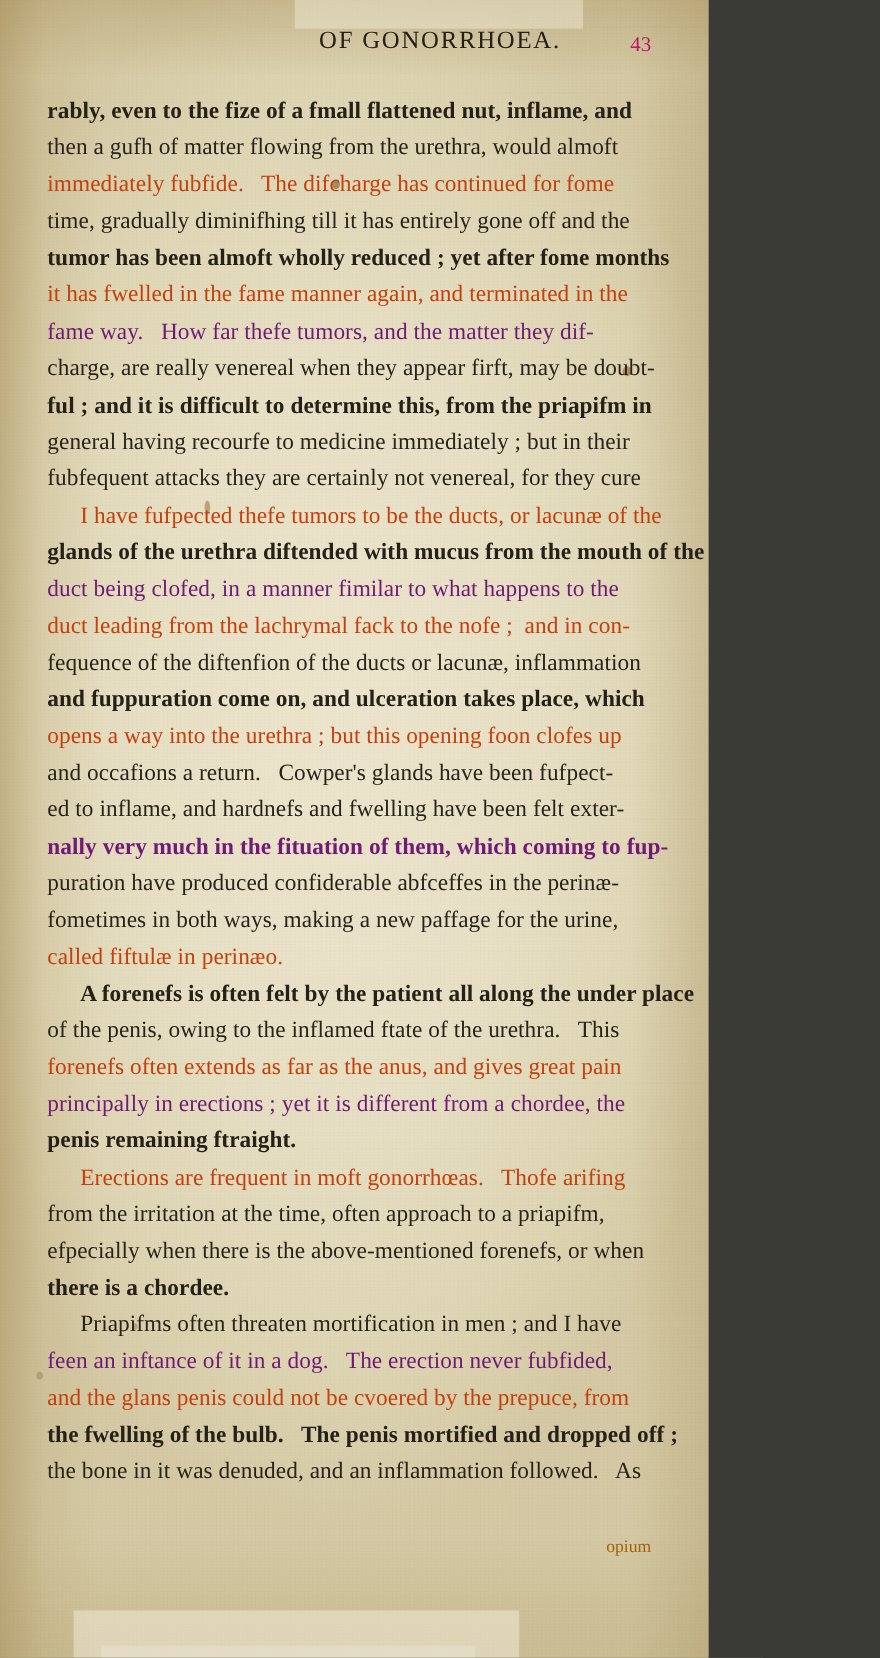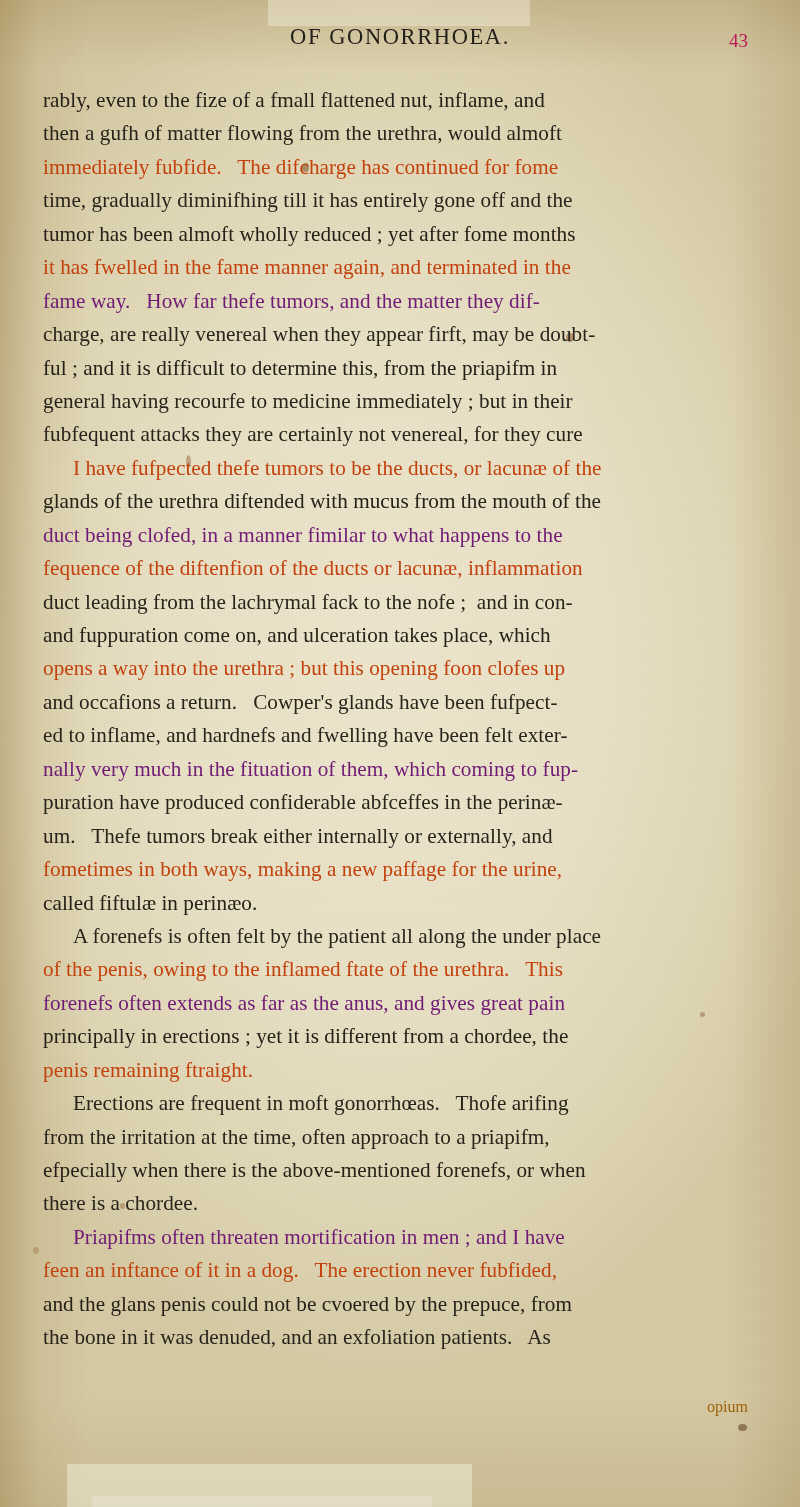--- a/index.html
+++ b/index.html
@@ -3,21 +3,21 @@
 <meta charset="utf-8">
 <style>
   html, body {
     margin: 0;
     padding: 0;
     background: #3a3a36;
   }
 
   .page {
     position: relative;
-    width: 800px;
+    width: 644px;
     height: 1507px;
     overflow: hidden;
     background: #e8e1c8;
     font-family: "Liberation Serif", "DejaVu Serif", serif;
     color: #2b2519;
   }
 
   
   .paper-base {
     position: absolute;
@@ -115,21 +115,21 @@
     font-size: 21.2px;
     line-height: 33.45px;
     white-space: pre;
     color: #29241b;
     letter-spacing: 0.05px;
   }
   .line.indent { text-indent: 30px; }
 
   
   .line:nth-child(3n)   { color: #c2410c; }
-  .line:nth-child(4n+1) { color: #262118; }
+  .line:nth-child(4n+1) { color: #262118; font-weight: bold; }
   .line:nth-child(7n)   { color: #701a75; }
 
   .catchword {
     position: absolute;
     right: 52px;
     top: 1398px;
     font-size: 16px;
     color: #a16207;
   }
 </style>
@@ -171,42 +171,42 @@
         <div class="line">tumor has been almoft wholly reduced ; yet after fome months</div>
         <div class="line">it has fwelled in the fame manner again, and terminated in the</div>
         <div class="line">fame way.   How far thefe tumors, and the matter they dif-</div>
         <div class="line">charge, are really venereal when they appear firft, may be doubt-</div>
         <div class="line">ful ; and it is difficult to determine this, from the priapifm in</div>
         <div class="line">general having recourfe to medicine immediately ; but in their</div>
         <div class="line">fubfequent attacks they are certainly not venereal, for they cure</div>
         <div class="line indent">I have fufpected thefe tumors to be the ducts, or lacunæ of the</div>
         <div class="line">glands of the urethra diftended with mucus from the mouth of the</div>
         <div class="line">duct being clofed, in a manner fimilar to what happens to the</div>
+        <div class="line">duct leading from the lachrymal fack to the nofe ;  and in con-</div>
         <div class="line">fequence of the diftenfion of the ducts or lacunæ, inflammation</div>
-        <div class="line">duct leading from the lachrymal fack to the nofe ;  and in con-</div>
         <div class="line">and fuppuration come on, and ulceration takes place, which</div>
         <div class="line">opens a way into the urethra ; but this opening foon clofes up</div>
         <div class="line">and occafions a return.   Cowper's glands have been fufpect-</div>
         <div class="line">ed to inflame, and hardnefs and fwelling have been felt exter-</div>
         <div class="line">nally very much in the fituation of them, which coming to fup-</div>
         <div class="line">puration have produced confiderable abfceffes in the perinæ-</div>
-        <div class="line">um.   Thefe tumors break either internally or externally, and</div>
         <div class="line">fometimes in both ways, making a new paffage for the urine,</div>
         <div class="line">called fiftulæ in perinæo.</div>
         <div class="line indent">A forenefs is often felt by the patient all along the under place</div>
         <div class="line">of the penis, owing to the inflamed ftate of the urethra.   This</div>
         <div class="line">forenefs often extends as far as the anus, and gives great pain</div>
         <div class="line">principally in erections ; yet it is different from a chordee, the</div>
         <div class="line">penis remaining ftraight.</div>
         <div class="line indent">Erections are frequent in moft gonorrhœas.   Thofe arifing</div>
         <div class="line">from the irritation at the time, often approach to a priapifm,</div>
         <div class="line">efpecially when there is the above-mentioned forenefs, or when</div>
         <div class="line">there is a chordee.</div>
         <div class="line indent">Priapifms often threaten mortification in men ; and I have</div>
         <div class="line">feen an inftance of it in a dog.   The erection never fubfided,</div>
         <div class="line">and the glans penis could not be cvoered by the prepuce, from</div>
-        <div class="line">the bone in it was denuded, and an exfoliation patients.   As</div>
+        <div class="line">the fwelling of the bulb.   The penis mortified and dropped off ;</div>
+        <div class="line">the bone in it was denuded, and an inflammation followed.   As</div>
       </div>
 
     <div class="catchword">opium</div>
 
   </div>
 </div>
 
 </body></html>

